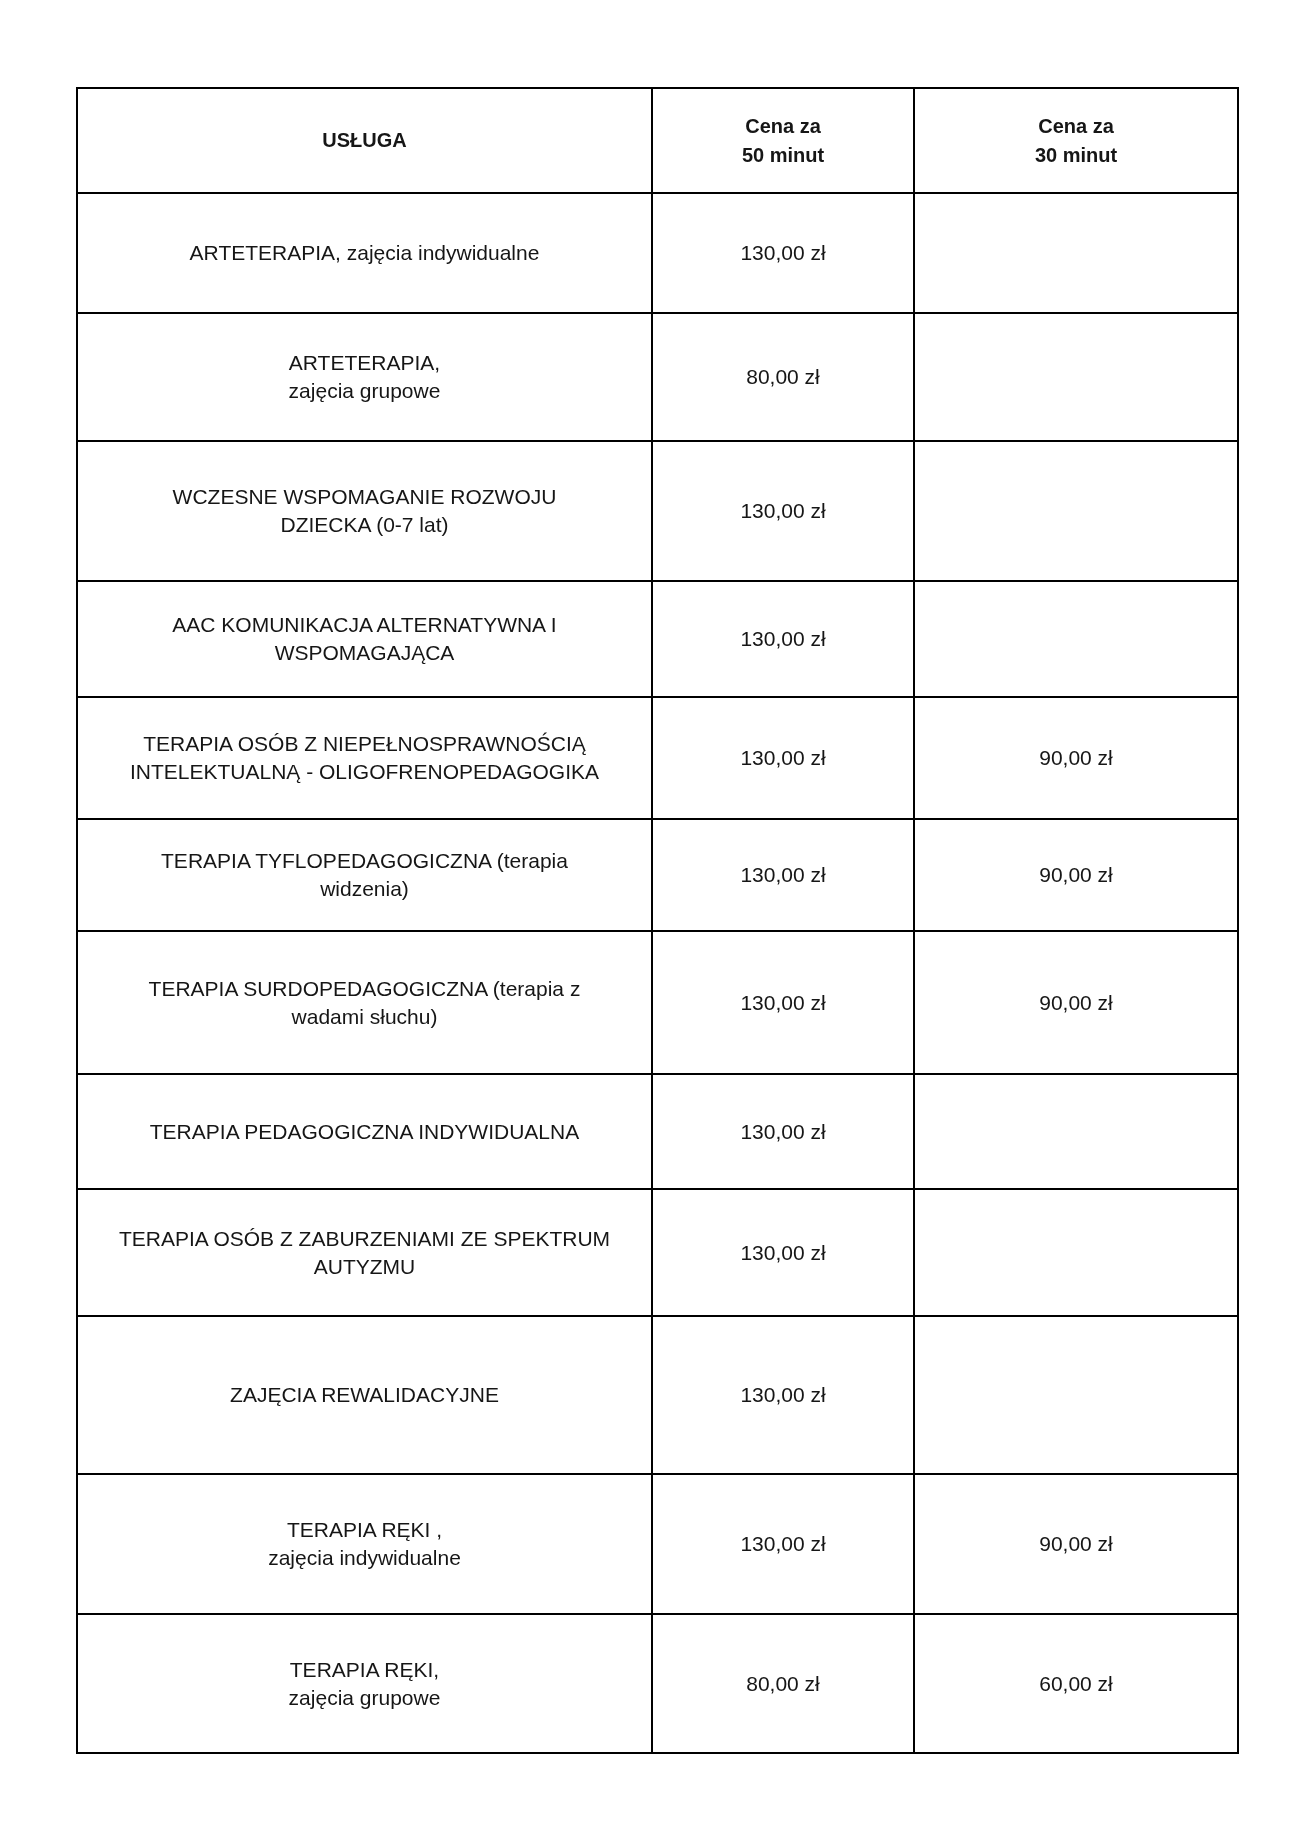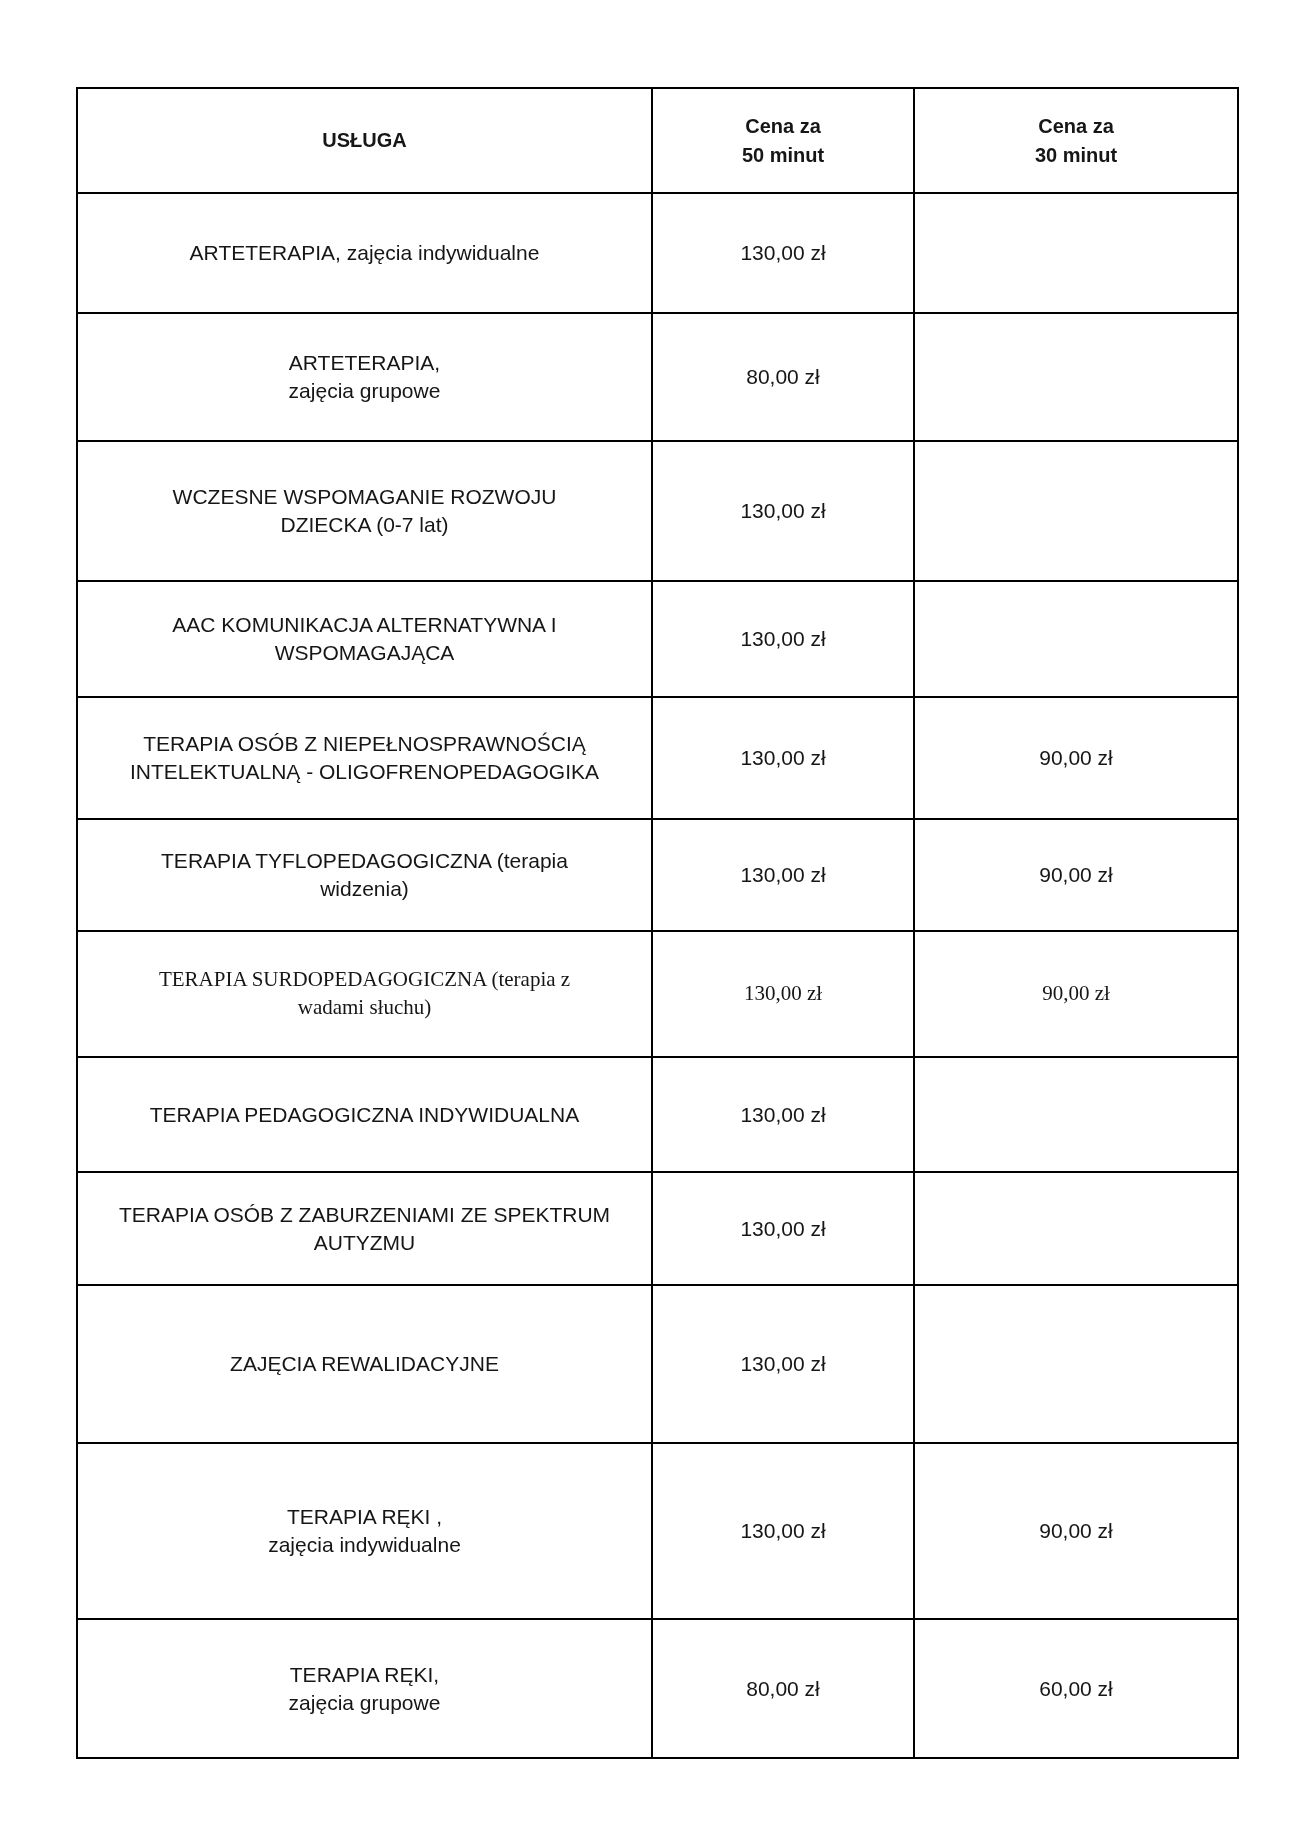--- a/index.html
+++ b/index.html
@@ -111,51 +111,51 @@
           <td>90,00 zł</td>
         </tr>
         <tr style="height: 112px;">
           <td>
             <div class="service-line">TERAPIA TYFLOPEDAGOGICZNA (terapia</div>
             <div class="service-line">widzenia)</div>
           </td>
           <td>130,00 zł</td>
           <td>90,00 zł</td>
         </tr>
-        <tr style="height: 126px; font-family: Liberation Serif, serif;">
+        <tr style="height: 143px;">
           <td>
             <div class="service-line">TERAPIA SURDOPEDAGOGICZNA (terapia z</div>
             <div class="service-line">wadami słuchu)</div>
           </td>
           <td>130,00 zł</td>
           <td>90,00 zł</td>
         </tr>
         <tr style="height: 115px;">
           <td>
             <div class="service-line">TERAPIA PEDAGOGICZNA INDYWIDUALNA</div>
           </td>
           <td>130,00 zł</td>
           <td></td>
         </tr>
-        <tr style="height: 113px;">
+        <tr style="height: 127px;">
           <td>
             <div class="service-line">TERAPIA OSÓB Z ZABURZENIAMI ZE SPEKTRUM</div>
             <div class="service-line">AUTYZMU</div>
           </td>
           <td>130,00 zł</td>
           <td></td>
         </tr>
         <tr style="height: 158px;">
           <td>
             <div class="service-line">ZAJĘCIA REWALIDACYJNE</div>
           </td>
           <td>130,00 zł</td>
           <td></td>
         </tr>
-        <tr style="height: 176px;">
+        <tr style="height: 140px;">
           <td>
             <div class="service-line">TERAPIA RĘKI ,</div>
             <div class="service-line">zajęcia indywidualne</div>
           </td>
           <td>130,00 zł</td>
           <td>90,00 zł</td>
         </tr>
         <tr style="height: 139px; margin-top: 48px;">
           <td>
             <div class="service-line">TERAPIA RĘKI,</div>

